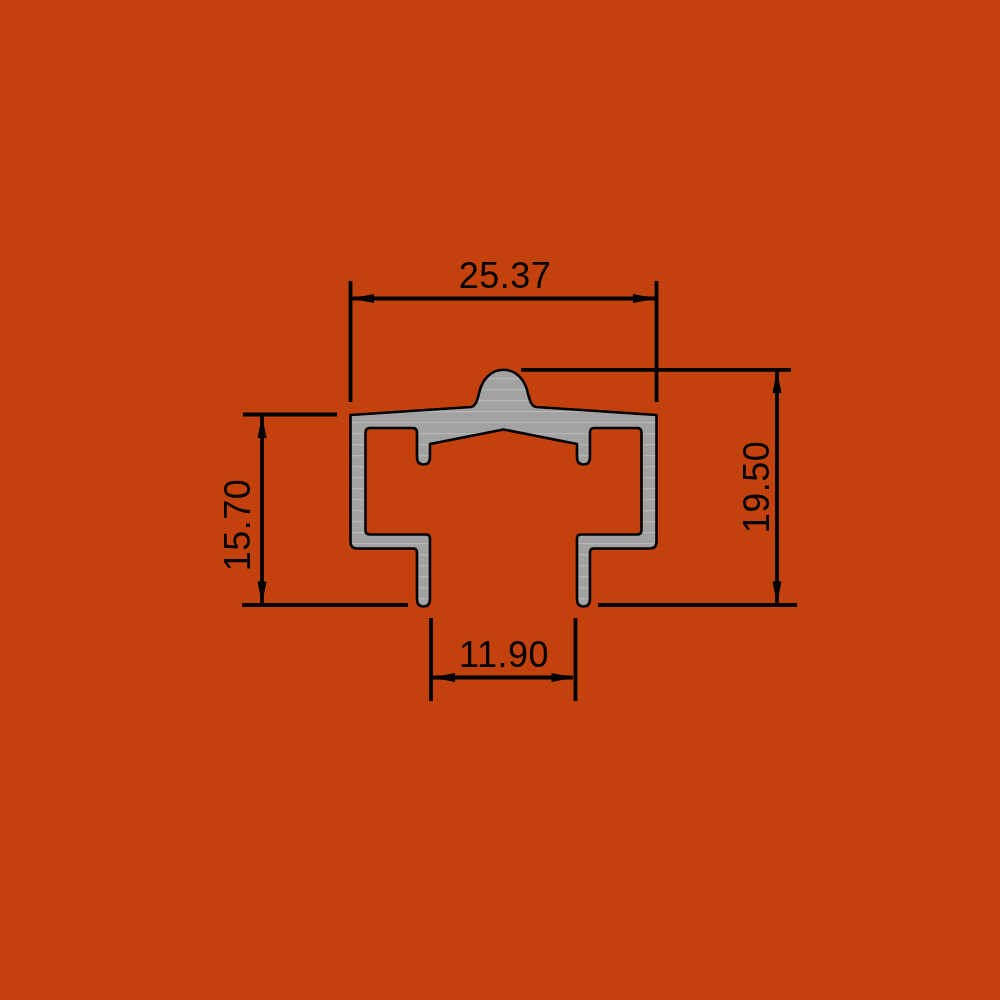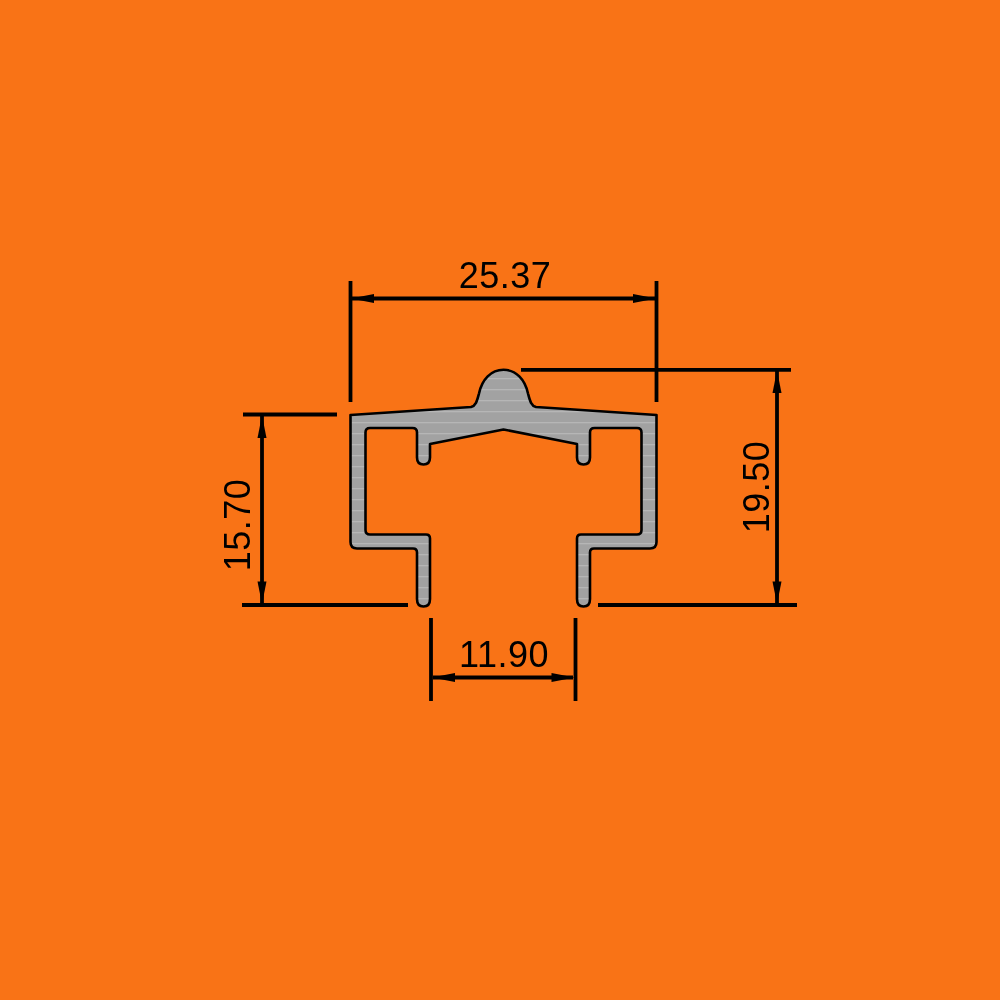--- a/index.html
+++ b/index.html
@@ -4,21 +4,21 @@
 <style>
   html, body {
     margin: 0;
     padding: 0;
     background: #ffffff;
   }
   .canvas {
     position: relative;
     width: 1000px;
     height: 1000px;
-    background: #f97316;
+    background: #c2410c;
     overflow: hidden;
     font-family: "Liberation Sans", sans-serif;
   }
   svg {
     position: absolute;
     left: 0;
     top: 0;
   }
   .dim-line {
     stroke: #000000;

